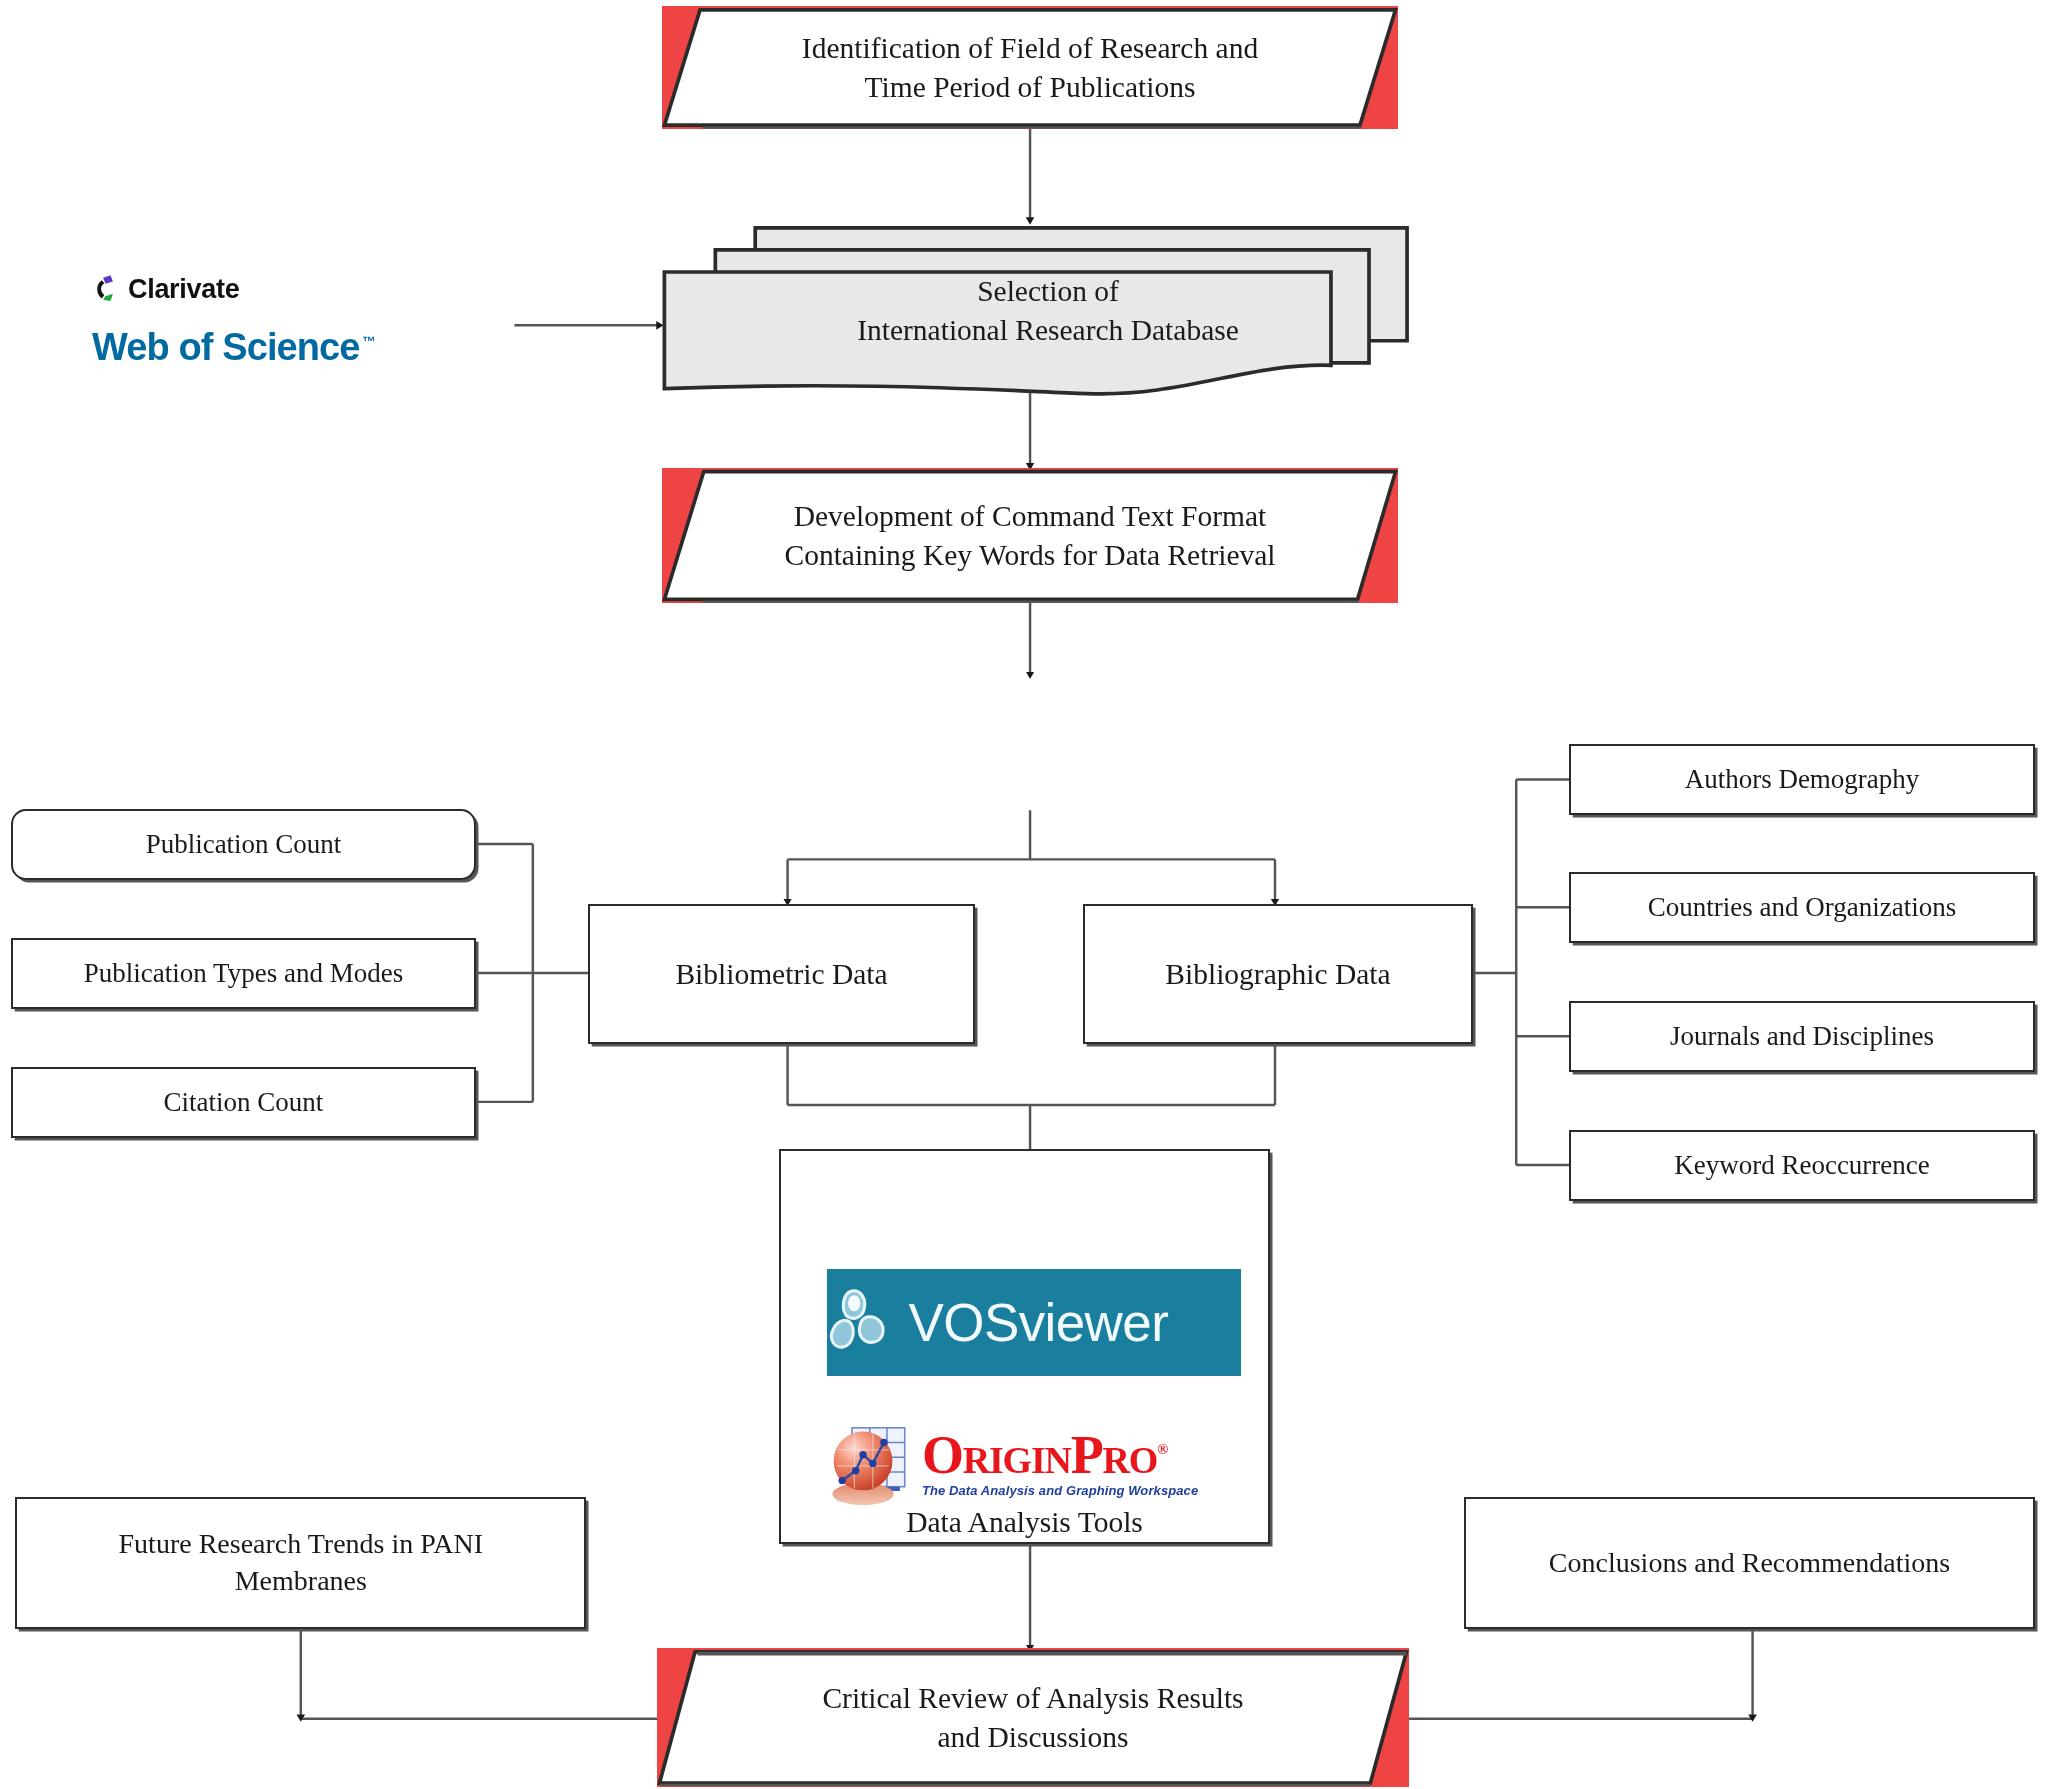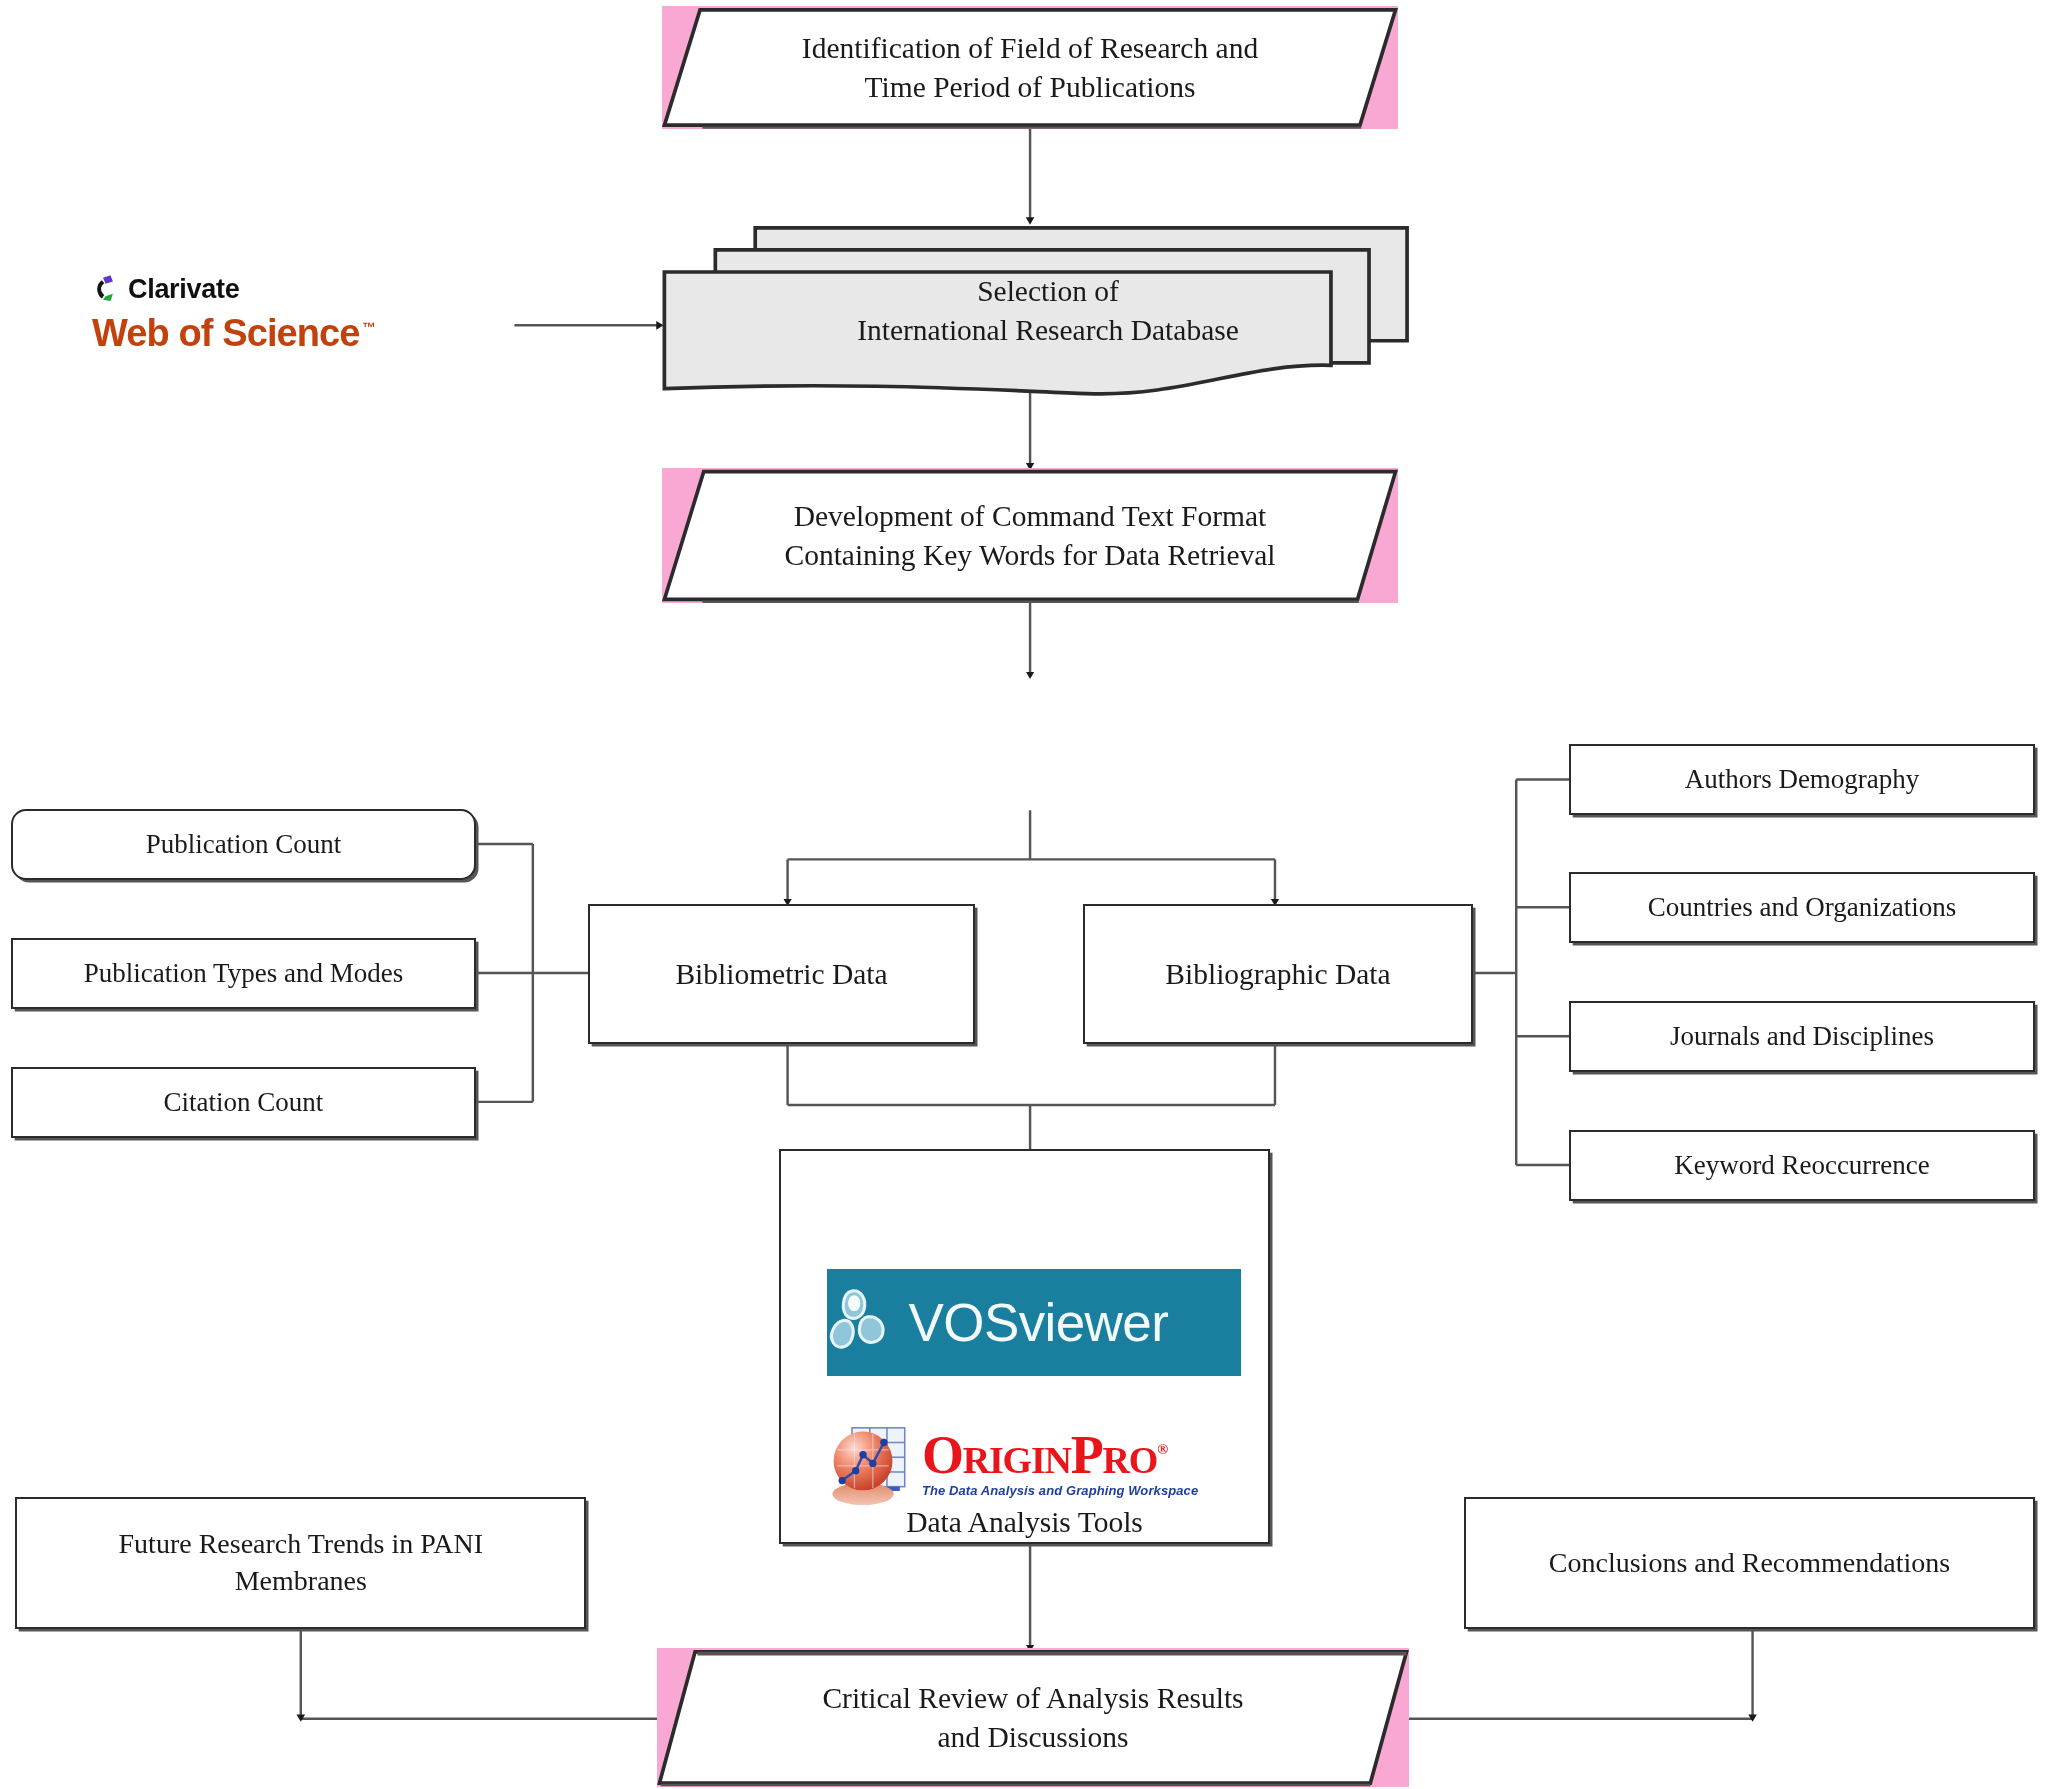--- a/index.html
+++ b/index.html
@@ -30,21 +30,21 @@
     text-align:center;
     line-height:1.32;
   }
   .rect-node{
     background:#ffffff;
     border:2.5px solid #2b2b2b;
     box-shadow:3.1px 3.1px 0 -0.6px #555;
   }
   .rect-node .lbl{padding:0 11px;}
   .para-node{
-    background:#f9a8d4;
+    background:#ef4444;
   }
   .shape-svg{position:absolute;left:0;top:0;overflow:visible;}
   .node-text{
     position:relative;
     z-index:3;
     width:100%;
     padding:0 14.7px;
     box-sizing:border-box;
   }
   .fs-big{font-size:29.5px;}
@@ -61,22 +61,22 @@
   #clarivate-row1{
     display:flex;align-items:center;gap:4px;height:39px;
   }
   #clarivate-mark{
     position:relative;width:32px;height:32px;flex:0 0 32px;
   }
   #clarivate-wordmark{
     font-size:27px;font-weight:700;letter-spacing:-0.3px;color:#101010;
   }
   #wos-wordmark{
-    font-size:38px;font-weight:800;letter-spacing:-0.9px;color:#c2410c;
-    margin-top:3px;position:relative;display:inline-block;
+    font-size:38px;font-weight:800;letter-spacing:-0.9px;color:#0369a1;
+    margin-top:17px;position:relative;display:inline-block;
   }
   #wos-tm{
     font-size:13.5px;font-weight:700;vertical-align:super;margin-left:2.5px;
   }
 
   
   #vos-logo{
     position:absolute;
     left:827px; top:1269px;
     width:414px; height:107px;

